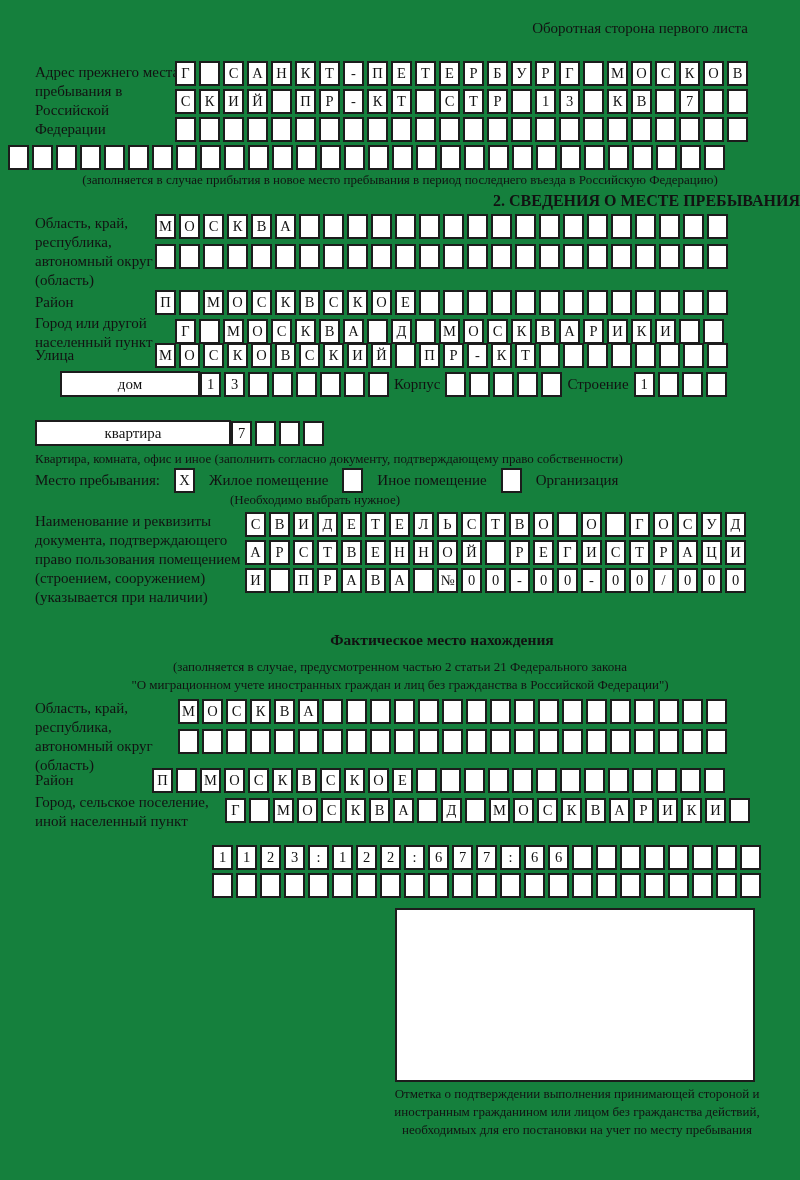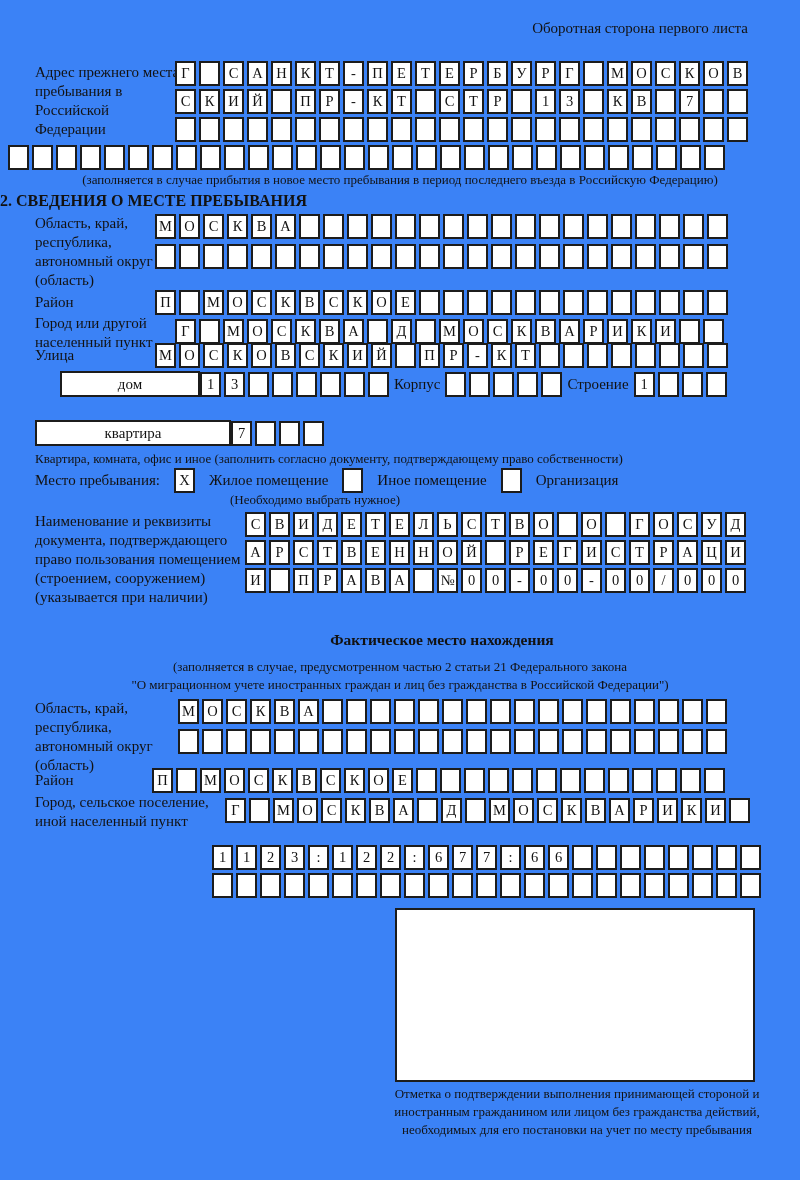--- a/index.html
+++ b/index.html
@@ -2,39 +2,39 @@
 <html><head>
 <meta charset="utf-8">
 <style>
   * { margin:0; padding:0; box-sizing:content-box; }
   html,body { background:#ffffff; }
   body {
     width:800px; height:1180px; position:relative;
     font-family:"Liberation Serif","DejaVu Serif",serif;
     color:#121212; font-size:15px;
   }
-  #page { position:absolute; left:0; top:0; width:800px; height:1180px; overflow:hidden; background:#3b82f6; }
+  #page { position:absolute; left:0; top:0; width:800px; height:1180px; overflow:hidden; background:#15803d; }
   .abs { position:absolute; }
   .lbl { line-height:19px; }
   .note { font-size:13px; line-height:17px; }
   .center { text-align:center; }
   .cellrow { display:flex; gap:3px; }
   .cell {
     flex:0 0 auto; display:inline-block;
     width:17px; height:21px; border:2px solid #1c1c1c;
     text-align:center; font-size:14.5px; line-height:21px;
     background:#fff;
   }
   .bigbox {
     border:2px solid #1c1c1c; height:22px;
     display:flex; align-items:center; justify-content:center;
     background:#fff;
   }
   .hrow { display:flex; align-items:center; }
-  .title2 { width:800px; text-align:left; font-weight:bold; font-size:16px; }
+  .title2 { width:800px; text-align:right; font-weight:bold; font-size:16px; }
   .title3 { width:800px; text-align:center; font-weight:bold; font-size:15.5px;margin-left:42px; }
   .wnote { width:800px; text-align:center; }
 </style>
 </head>
 <body>
 
 <div id="page">
 
   <div class="abs" style="top:20px; right:52px;">Оборотная сторона первого листа</div>
 

